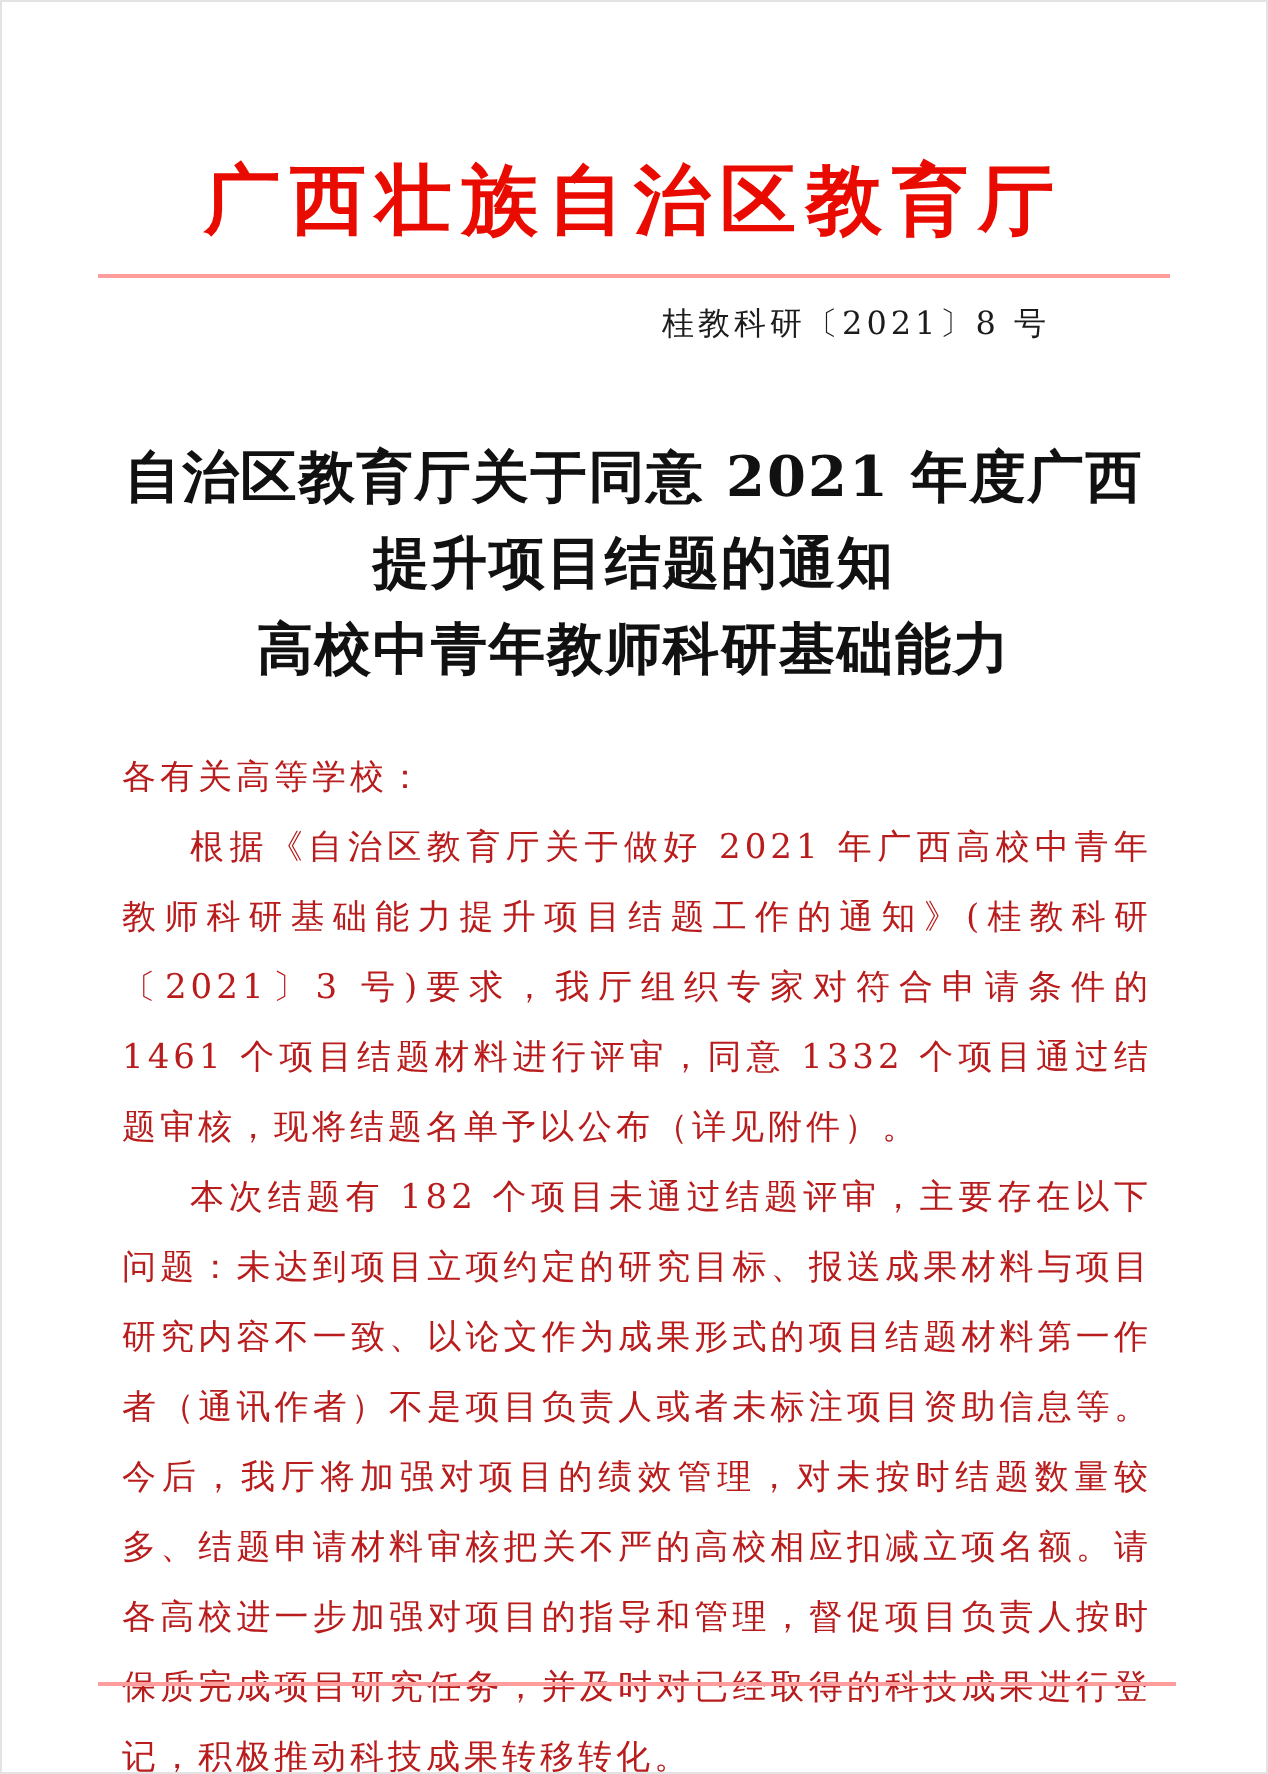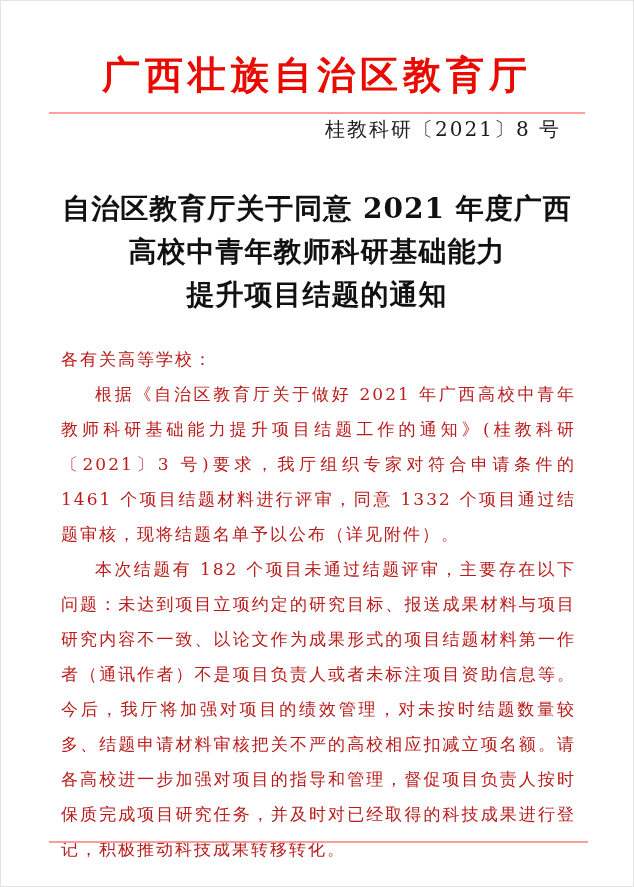--- a/index.html
+++ b/index.html
@@ -11,21 +11,21 @@
   .page {
     position: relative;
     width: 634px;
     height: 887px;
     background: #ffffff;
     border: 1px solid #e3e3e3;
     overflow: hidden;
   }
   
   .letterhead {
-    margin-top: 50px;
+    margin-top: 75px;
     text-align: center;
     color: #ea0b00;
     font-size: 38px;
     font-weight: bold;
     letter-spacing: 5px;
     line-height: 48px;
     white-space: nowrap;
   }
   
   .red-rule {
@@ -38,24 +38,24 @@
     margin: 13px 48px 0 48px;
   }
   .red-rule-bottom {
     position: absolute;
     left: 48px;
     right: 45px;
     bottom: 43px;
   }
   
   .doc-number {
-    margin-top: 2px;
-    padding-right: 72px;
+    margin-top: 13px;
+    padding-right: 108px;
     text-align: right;
-    font-size: 20px;
+    font-size: 16px;
     color: #1c1c1c;
     letter-spacing: 2px;
   }
   
   .notice-title {
     margin-top: 44px;
     text-align: center;
     font-size: 28px;
     font-weight: bold;
     color: #111111;
@@ -81,22 +81,22 @@
 <div class="page">
 
   <div class="letterhead">广西壮族自治区教育厅</div>
 
   <div class="red-rule red-rule-top"></div>
 
   <div class="doc-number">桂教科研〔2021〕8 号</div>
 
   <div class="notice-title">
     <div>自治区教育厅关于同意 2021 年度广西</div>
+    <div>提升项目结题的通知</div>
     <div>高校中青年教师科研基础能力</div>
-    <div>提升项目结题的通知</div>
   </div>
 
   <div class="body-text">
     <p>各有关高等学校：</p>
     <p class="indent">根据《自治区教育厅关于做好 2021 年广西高校中青年教师科研基础能力提升项目结题工作的通知》(桂教科研〔2021〕3 号)要求，我厅组织专家对符合申请条件的 1461 个项目结题材料进行评审，同意 1332 个项目通过结题审核，现将结题名单予以公布（详见附件）。</p>
     <p class="indent">本次结题有 182 个项目未通过结题评审，主要存在以下问题：未达到项目立项约定的研究目标、报送成果材料与项目研究内容不一致、以论文作为成果形式的项目结题材料第一作者（通讯作者）不是项目负责人或者未标注项目资助信息等。今后，我厅将加强对项目的绩效管理，对未按时结题数量较多、结题申请材料审核把关不严的高校相应扣减立项名额。请各高校进一步加强对项目的指导和管理，督促项目负责人按时保质完成项目研究任务，并及时对已经取得的科技成果进行登记，积极推动科技成果转移转化。</p>
   </div>
 
   <div class="red-rule red-rule-bottom"></div>
 

